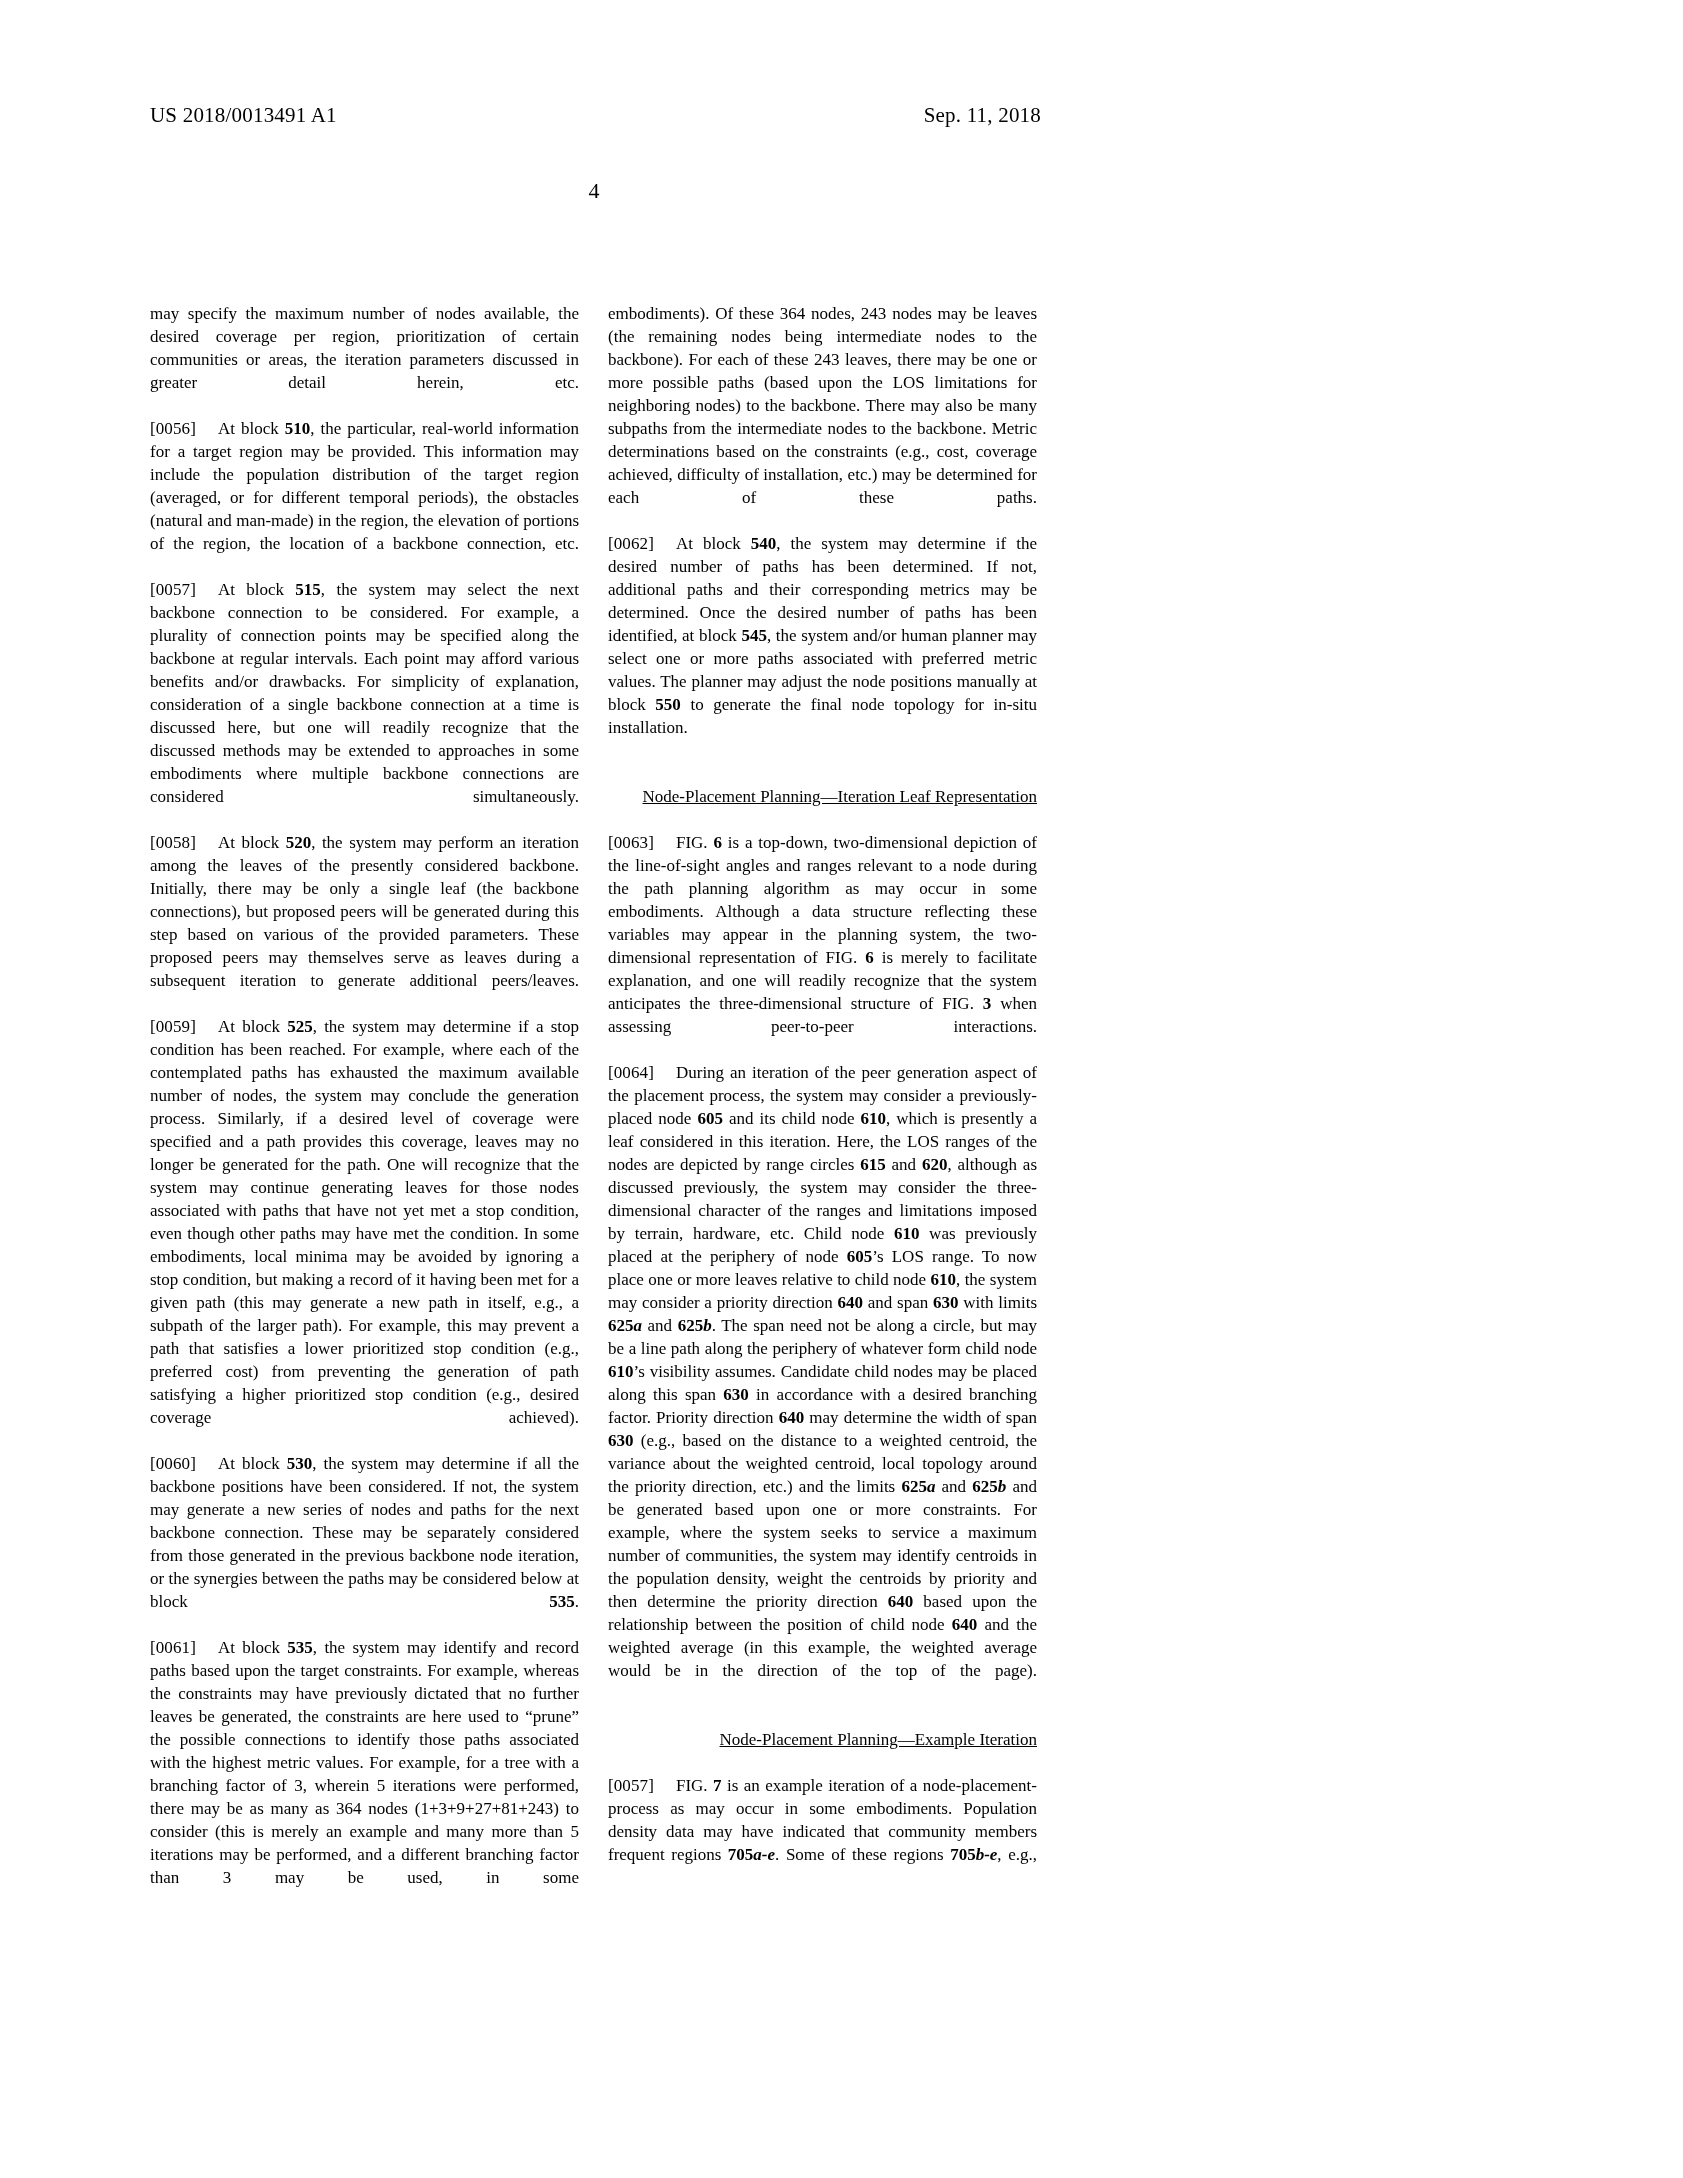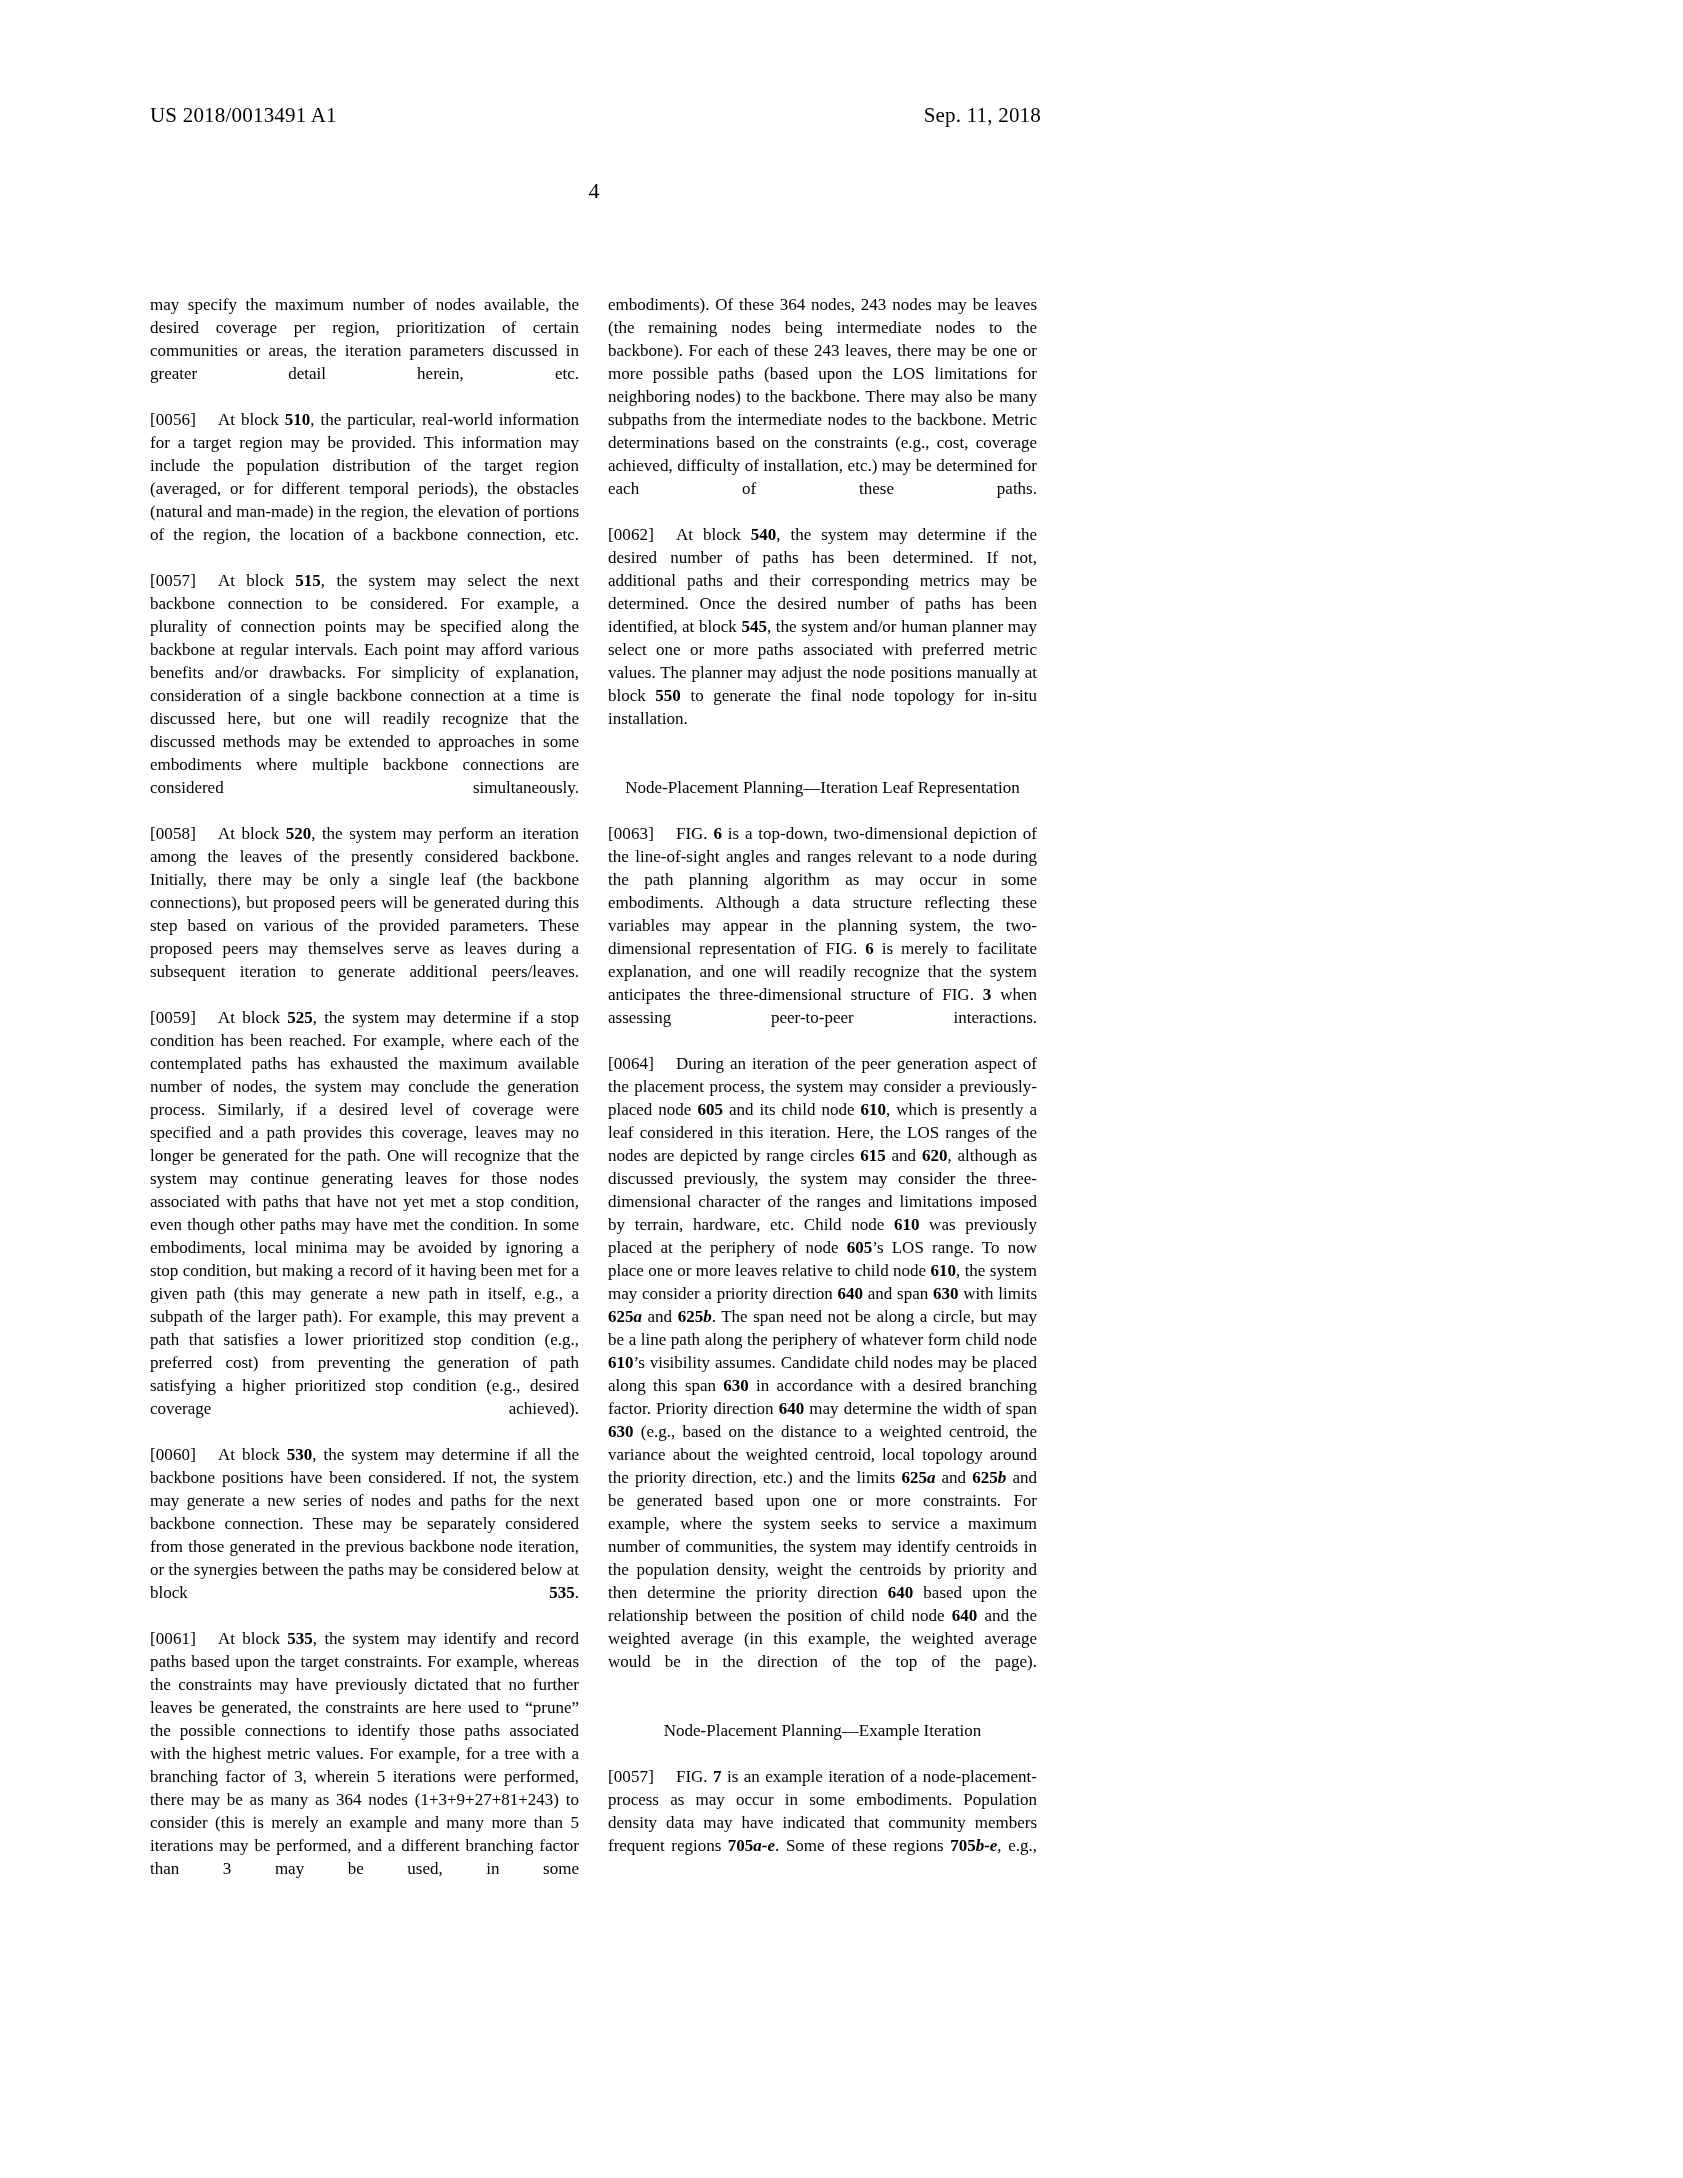--- a/index.html
+++ b/index.html
@@ -51,20 +51,21 @@
     position: absolute;
     left: 150px;
     top: 293px;
     width: 887px;
     height: 1802px;
     display: flex;
     justify-content: space-between;
   }
   .column {
     width: 429px;
+    margin-top: 9px;
   }
 
   .para, .heading {
     margin: 0;
     font-size: 17px;
     line-height: 23px;
     text-align: justify;
     text-justify: inter-word;
     hyphens: none;
     word-spacing: 0.1px;
@@ -86,24 +87,25 @@
 
   .ref {
     font-weight: bold;
   }
   .ref i, .refi {
     font-weight: bold;
     font-style: italic;
   }
 
   .heading {
-    text-align: center;
+    text-align: right;
     margin-top: 23px;
     margin-bottom: 23px;
     white-space: nowrap;
+    text-decoration: underline;
   }
 
   
   .para:after {
     content: "";
     display: inline-block;
     width: 100%;
   }
   .heading:after { content: none; }
 </style>

